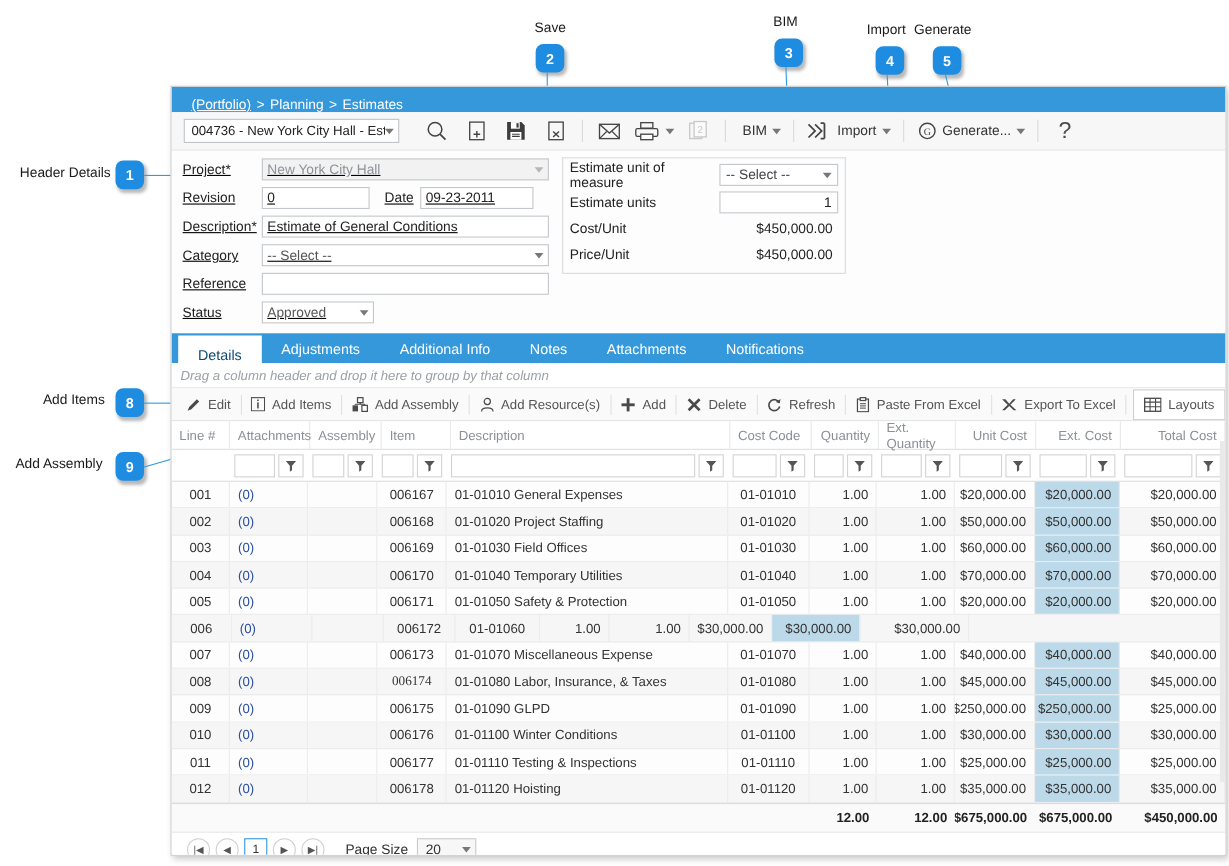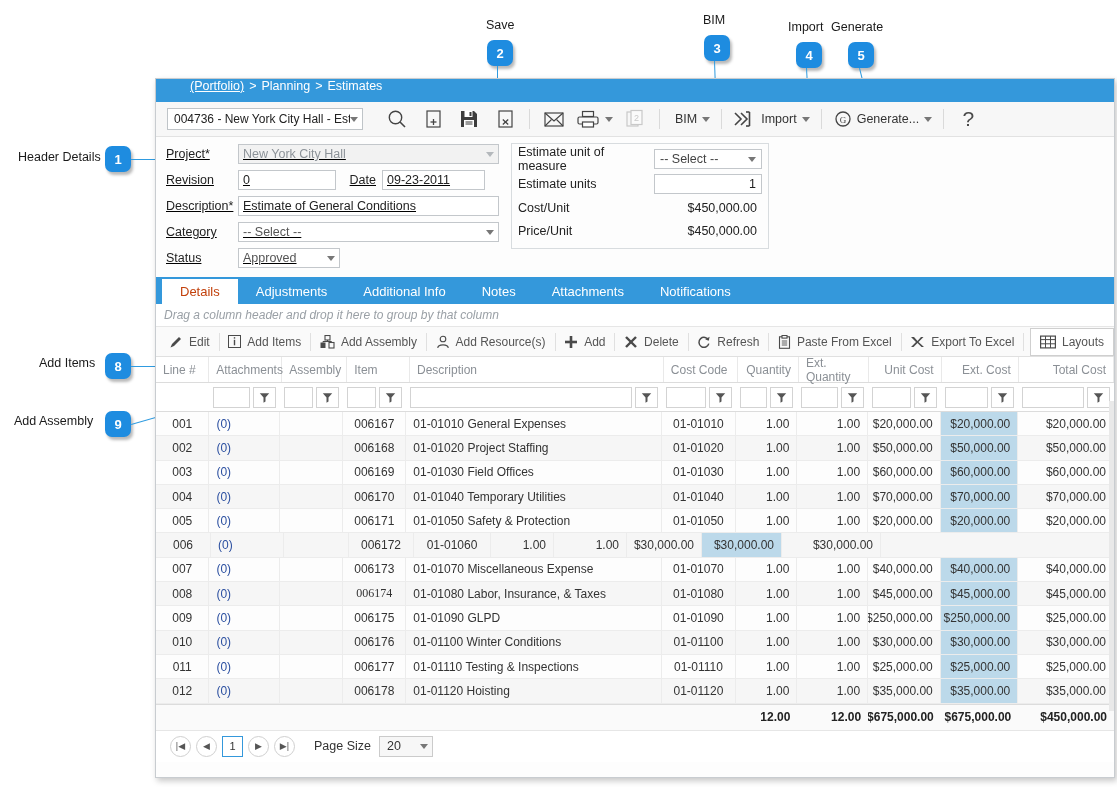--- a/index.html
+++ b/index.html
@@ -50,22 +50,22 @@
     overflow: hidden;
   }
 
   
   .breadcrumb-bar {
     height: 23px;
     background: #3498db;
     color: #ffffff;
     font-size: 12.5px;
     display: flex;
-    align-items: flex-start;
-    padding-left: 34px;
+    align-items: flex-end;
+    padding-left: 18px;
     box-sizing: border-box;
   }
   .breadcrumb-bar .bc-link { text-decoration: underline; cursor: pointer; }
   .breadcrumb-bar .bc-sep { margin: 0 5px; }
 
   
   .toolbar-row {
     height: 35px;
     background: #f7f7f7;
     border-bottom: 1px solid #e2e2e2;
@@ -158,21 +158,22 @@
   .tab {
     height: 25px;
     padding: 0 18px;
     display: flex; align-items: center;
     font-size: 13px;
     color: #ffffff;
     cursor: pointer;
   }
   .tab.active {
     background: #ffffff;
-    color: #c2410c;
+    color: #0c4a6e;
+    align-items: flex-end;
   }
   .group-hint {
     height: 22px;
     display: flex; align-items: center;
     padding-left: 8px;
     font-size: 12px;
     font-style: italic;
     color: #9aa0a6;
     background: #ffffff;
     border-bottom: 1px solid #e6e6e6;
@@ -487,20 +488,26 @@
           <span class="flabel">Description*</span>
           <div class="finput" style="width:261px;">
             <span>Estimate of General Conditions</span>
           </div>
         </div>
         <div class="frow">
           <span class="flabel">Category</span>
           <div class="fselect" style="width:261px;">
             <span class="lbl">-- Select --</span>
             <span class="caret"></span>
+          </div>
+        </div>
+        <div class="frow">
+          <span class="flabel">Reference</span>
+          <div class="finput" style="width:261px;">
+            <span></span>
           </div>
         </div>
         <div class="frow">
           <span class="flabel">Status</span>
           <div class="fselect" style="width:102px;">
             <span class="lbl">Approved</span>
             <span class="caret"></span>
           </div>
         </div>
       </div>

